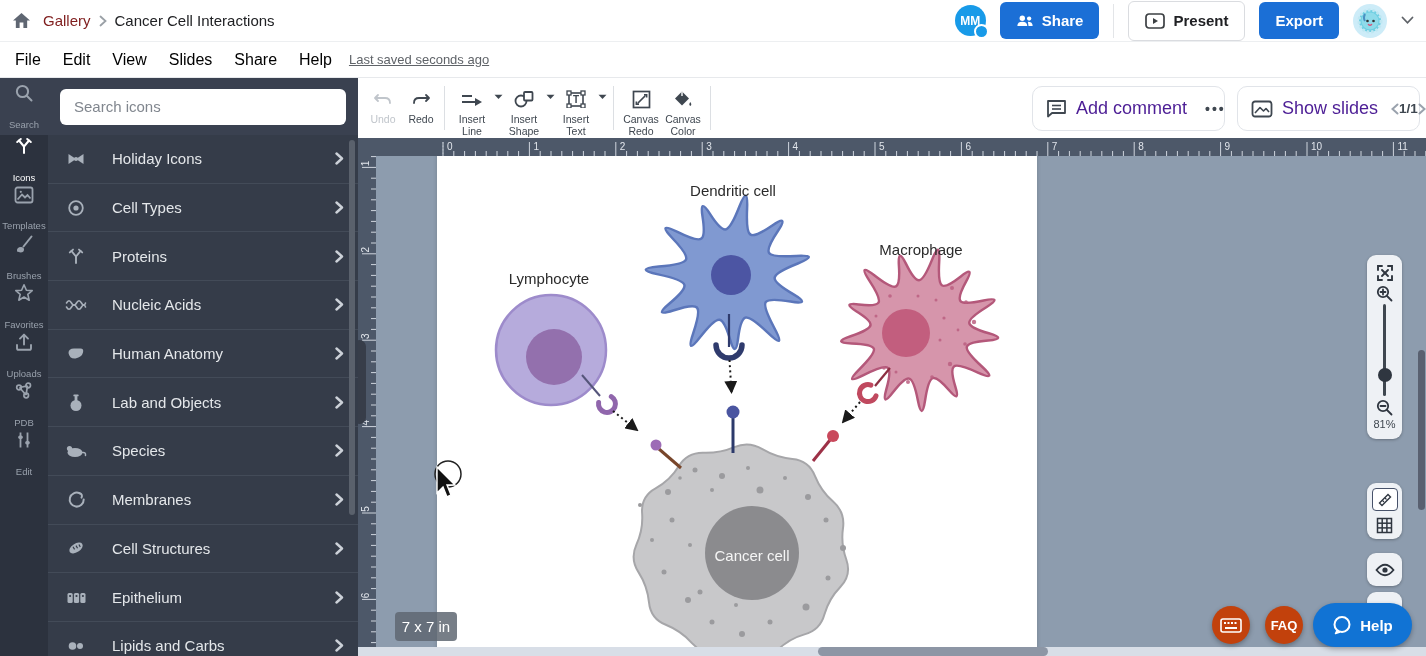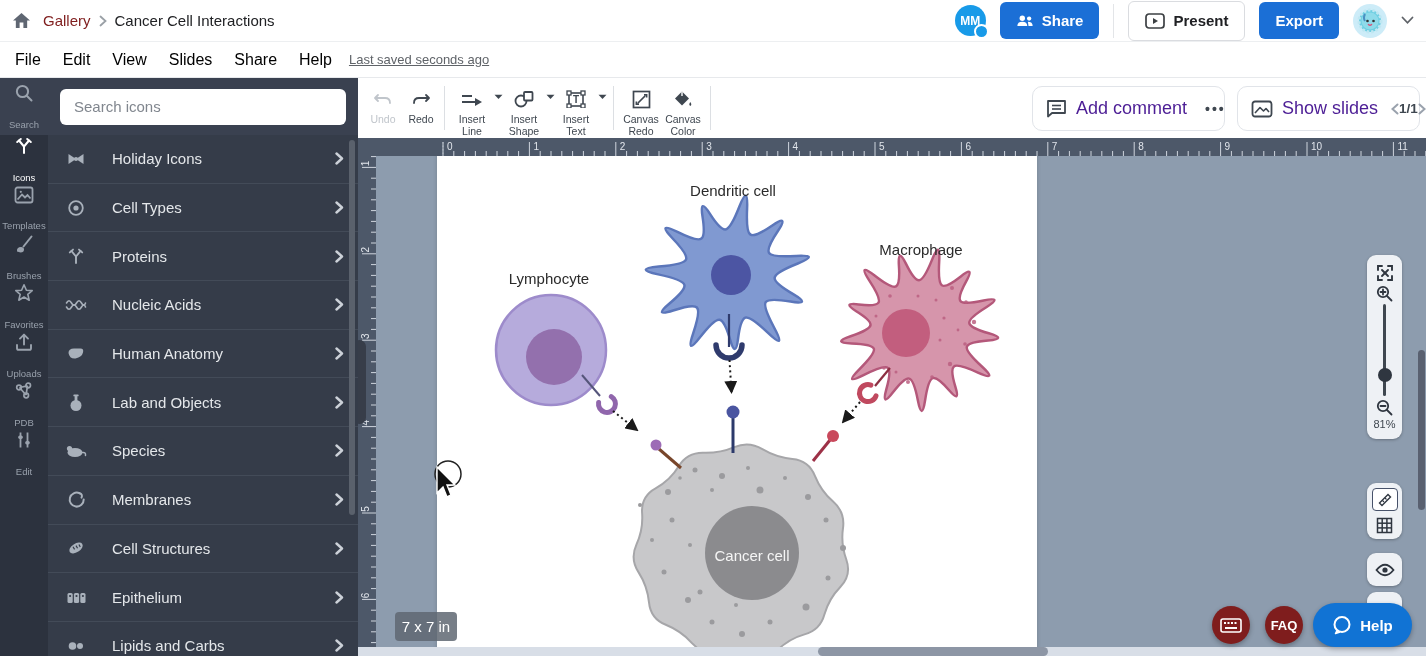--- a/index.html
+++ b/index.html
@@ -81,21 +81,21 @@
   .zoom-pct{font-size:11px;color:#3f4750}
   .ruler-grid-panel{top:327px;height:56px;justify-content:space-evenly}
   .eye-panel{top:397px;height:33px;justify-content:center}
   .stub-panel{top:436px;height:26px;border-radius:9px 9px 0 0}
   .sel-box{width:24px;height:21px;border:1.5px solid #47526a;border-radius:4px;background:#fff;
            display:flex;align-items:center;justify-content:center}
   .slider-wrap{position:relative;width:14px;height:92px;display:flex;justify-content:center}
   .slider-track{width:2.5px;height:92px;background:#3f4750;border-radius:2px}
   .slider-thumb{position:absolute;left:0;top:64px;width:14px;height:14px;border-radius:50%;background:#2f3640;cursor:pointer}
   
-  .circle-btn{position:absolute;width:38px;height:38px;border-radius:50%;background:#7f1d1d;color:#fff;
+  .circle-btn{position:absolute;width:38px;height:38px;border-radius:50%;background:#c2410c;color:#fff;
               display:flex;align-items:center;justify-content:center;font-weight:700;font-size:13px;
               box-shadow:0 2px 5px rgba(0,0,0,.3);cursor:pointer;z-index:12}
   .help-pill{position:absolute;left:955px;top:447px;width:99px;height:44px;border-radius:22px;background:#1173d4;
              color:#fff;display:flex;align-items:center;justify-content:center;gap:8px;font-weight:700;
              font-size:15px;box-shadow:0 2px 5px rgba(0,0,0,.3);cursor:pointer;z-index:12}
   .cursor-layer{position:absolute;left:68px;top:296px;z-index:15;pointer-events:none}
 </style>
 </head>
 <body>
 

